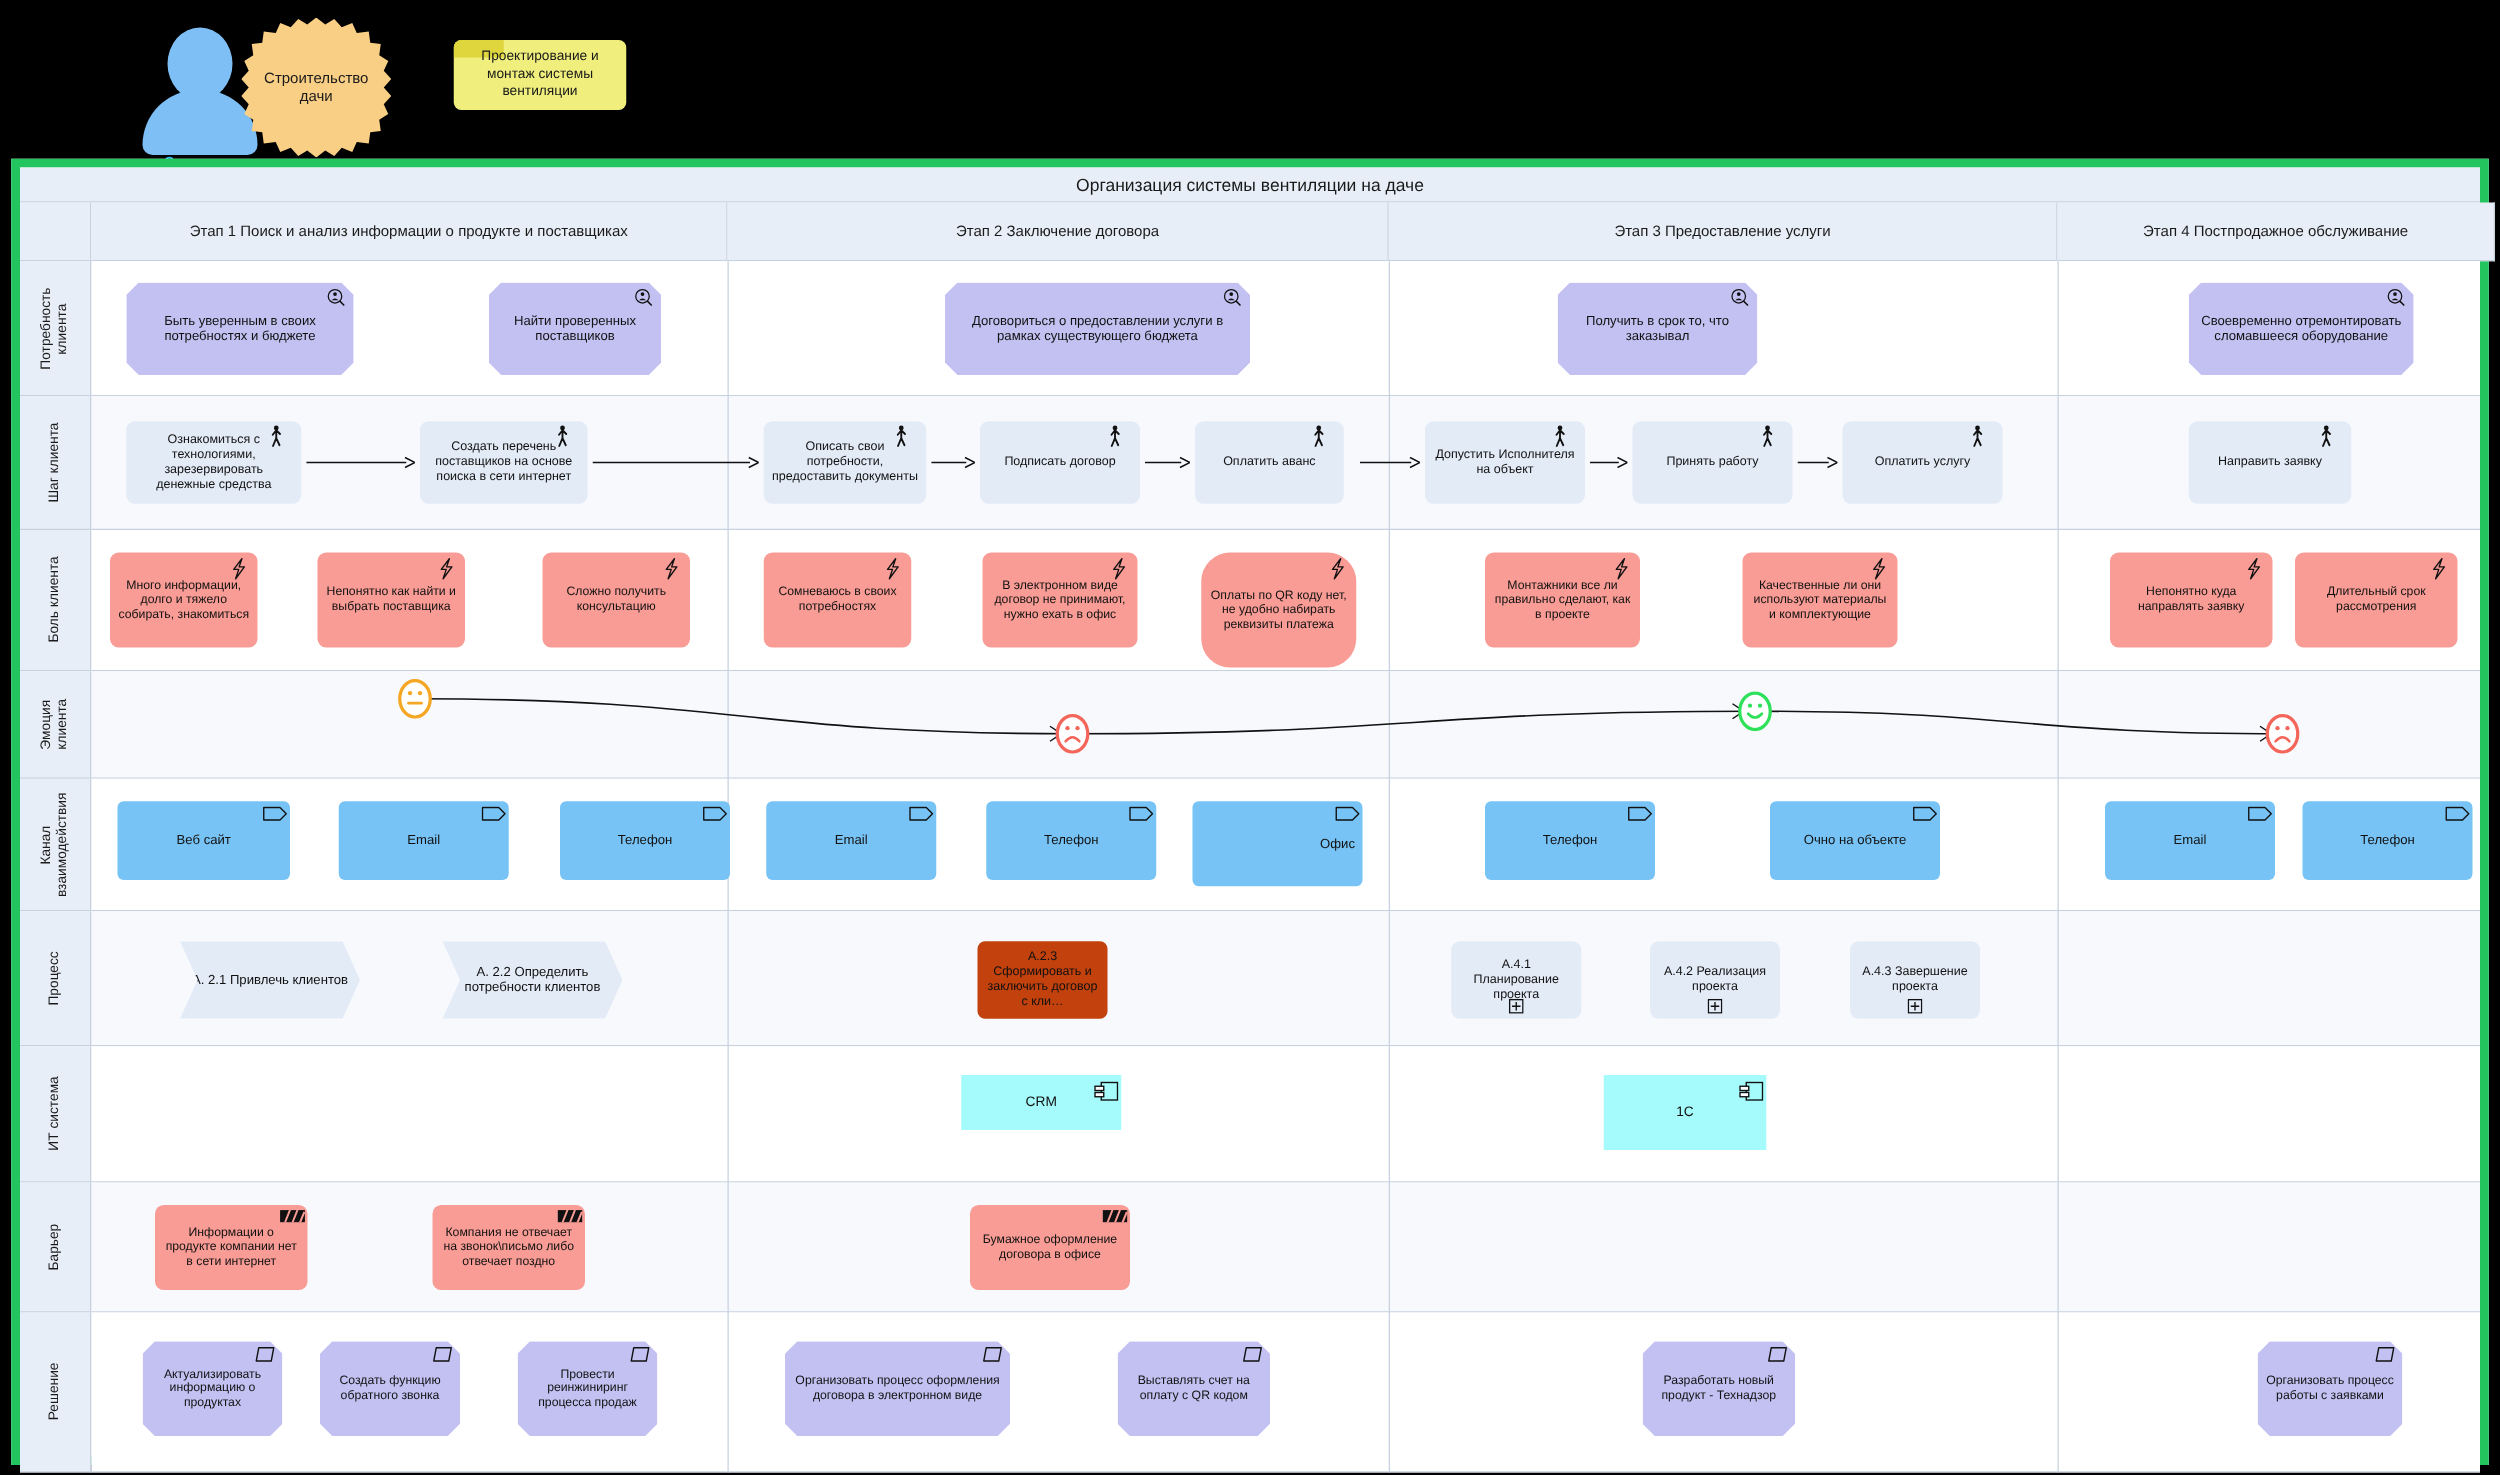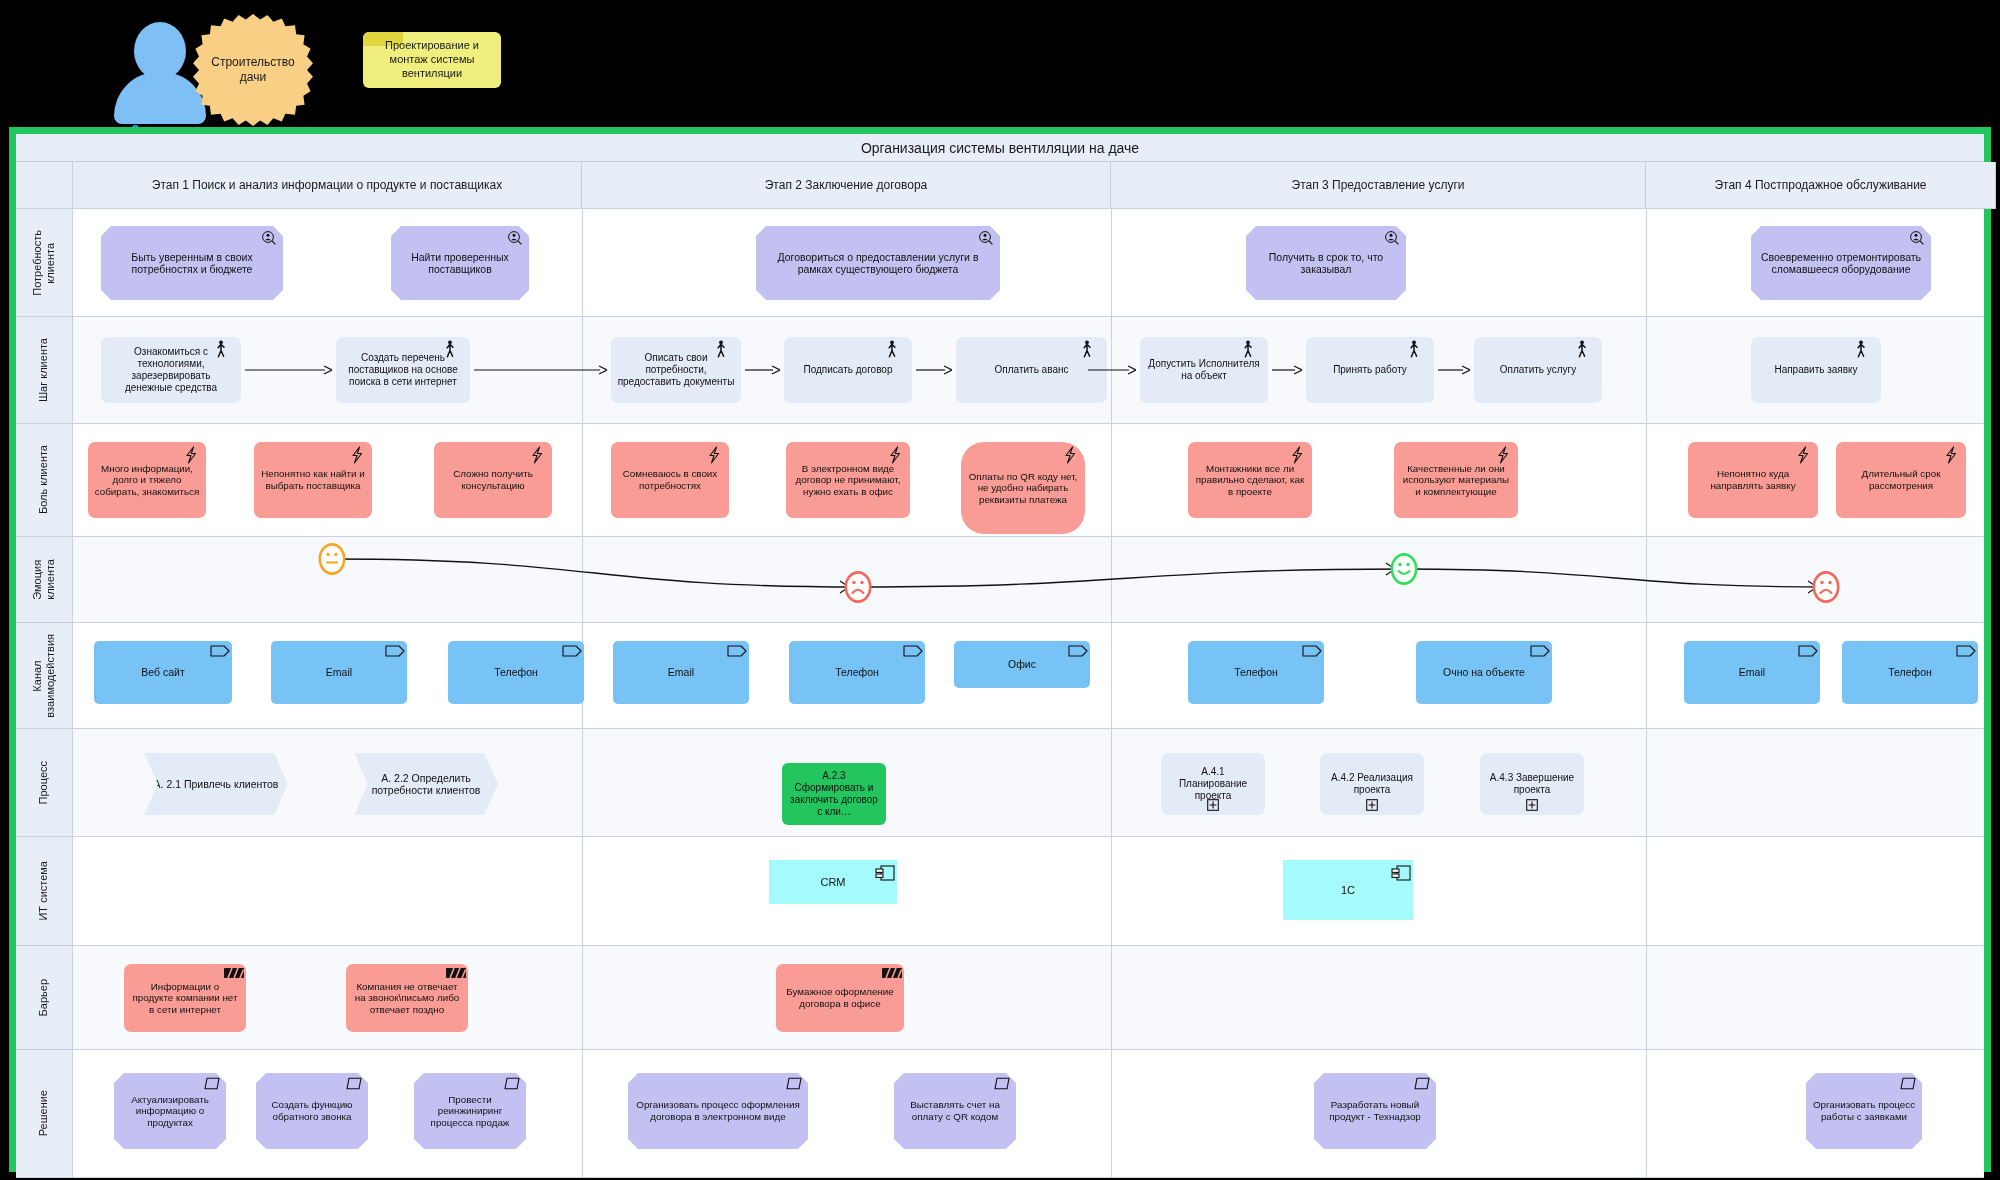--- a/index.html
+++ b/index.html
@@ -138,21 +138,21 @@
   
   .n-pain { background: #f99c95; border-radius: 7px; }
   
   .n-chan { background: #77c3f5; border-radius: 5px; }
   
   .n-proc {
     background: #e3ebf7;
     clip-path: polygon(0 0, calc(100% - 14px) 0, 100% 50%, calc(100% - 14px) 100%, 0 100%, 14px 50%);
   }
   .n-proc2 { background: #e3ebf7; border-radius: 7px; }
-  .n-proc-green { background: #22c55e; border-radius: 6px; margin-top: 10px; }
+  .n-proc-green { background: #c2410c; border-radius: 6px; }
   
   .n-it { background: #a5fbfb; }
   
   .n-bar { background: #f99c95; border-radius: 7px; }
   
   .n-sol {
     background: #c3c1f2;
     clip-path: polygon(10px 0, calc(100% - 10px) 0, 100% 10px, 100% calc(100% - 10px),
                        calc(100% - 10px) 100%, 10px 100%, 0 calc(100% - 10px), 0 10px);
   }
@@ -332,21 +332,21 @@
             <path d="M6 4.2 L3.2 7.8 M6 4.2 L9 7.2 M6 4.4 L6 10.5 M6 10.5 L3.4 16.8 M6 10.5 L8.6 16.2" stroke="#111" stroke-width="1.5" fill="none" stroke-linecap="round"></path>
           </svg></span>
       </div>
       <div class="node n-step" style="left:768px;top:175px;width:128px;height:66px;font-size:10px;">
         <span class="txt">Подписать договор</span>
         <span class="badge-step"><svg viewBox="0 0 12 18" width="12" height="18">
             <circle cx="6" cy="2.3" r="1.9" fill="#111"></circle>
             <path d="M6 4.2 L3.2 7.8 M6 4.2 L9 7.2 M6 4.4 L6 10.5 M6 10.5 L3.4 16.8 M6 10.5 L8.6 16.2" stroke="#111" stroke-width="1.5" fill="none" stroke-linecap="round"></path>
           </svg></span>
       </div>
-      <div class="node n-step" style="left:940px;top:175px;width:151px;height:66px;font-size:10px;">
+      <div class="node n-step" style="left:940px;top:175px;width:119px;height:66px;font-size:10px;">
         <span class="txt">Оплатить аванс</span>
         <span class="badge-step"><svg viewBox="0 0 12 18" width="12" height="18">
             <circle cx="6" cy="2.3" r="1.9" fill="#111"></circle>
             <path d="M6 4.2 L3.2 7.8 M6 4.2 L9 7.2 M6 4.4 L6 10.5 M6 10.5 L3.4 16.8 M6 10.5 L8.6 16.2" stroke="#111" stroke-width="1.5" fill="none" stroke-linecap="round"></path>
           </svg></span>
       </div>
       <div class="node n-step" style="left:1124px;top:175px;width:128px;height:66px;font-size:10px;">
         <span class="txt">Допустить Исполнителя на объект</span>
         <span class="badge-step"><svg viewBox="0 0 12 18" width="12" height="18">
             <circle cx="6" cy="2.3" r="1.9" fill="#111"></circle>
@@ -559,21 +559,21 @@
         </span>
       </div>
       <div class="node n-chan" style="left:773px;top:479px;width:136px;height:63px;font-size:10.5px;">
         <span class="txt">Телефон</span>
         <span class="badge">
           <svg viewBox="0 0 20 12" width="20" height="12">
             <path d="M1 1 H14 L19 6 L14 11 H1 Z" fill="none" stroke="#111" stroke-width="1.1" stroke-linejoin="round"></path>
           </svg>
         </span>
       </div>
-      <div class="node n-chan" style="left:938px;top:479px;width:136px;height:47px;font-size:10.5px;">
+      <div class="node n-chan" style="left:938px;top:479px;width:136px;height:68px;font-size:10.5px;text-align:right;">
         <span class="txt">Офис</span>
         <span class="badge">
           <svg viewBox="0 0 20 12" width="20" height="12">
             <path d="M1 1 H14 L19 6 L14 11 H1 Z" fill="none" stroke="#111" stroke-width="1.1" stroke-linejoin="round"></path>
           </svg>
         </span>
       </div>
       <div class="node n-chan" style="left:1172px;top:479px;width:136px;height:63px;font-size:10.5px;">
         <span class="txt">Телефон</span>
         <span class="badge">

